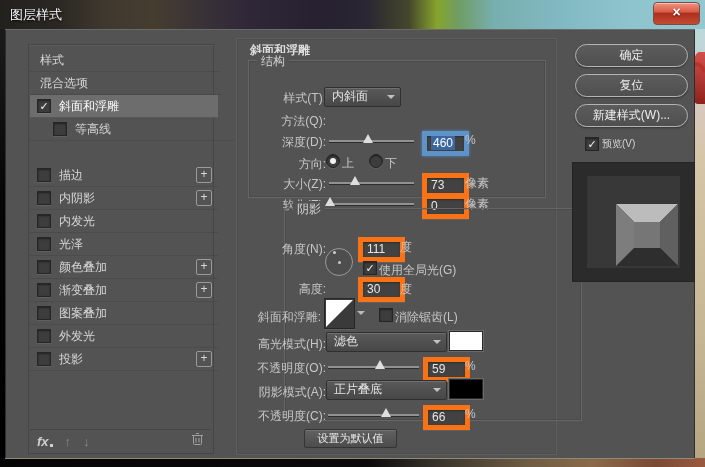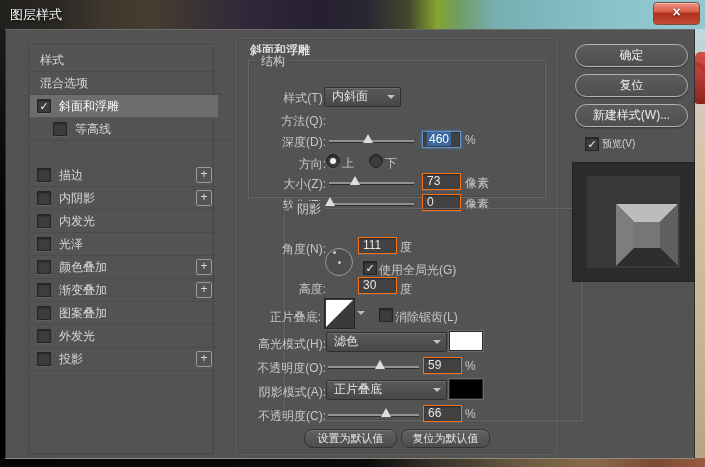--- a/index.html
+++ b/index.html
@@ -55,41 +55,41 @@
   .group{position:absolute;border:1px solid #666;box-shadow:inset 0 0 0 1px rgba(0,0,0,.10);}
   .g1{left:11px;top:21px;width:296px;height:136px;}
   .g2{left:11px;top:169px;width:296px;height:211px;margin-left:36px;}
   .gtitle{position:absolute;top:-8px;left:8px;background:#535353;padding:0 4px;font-size:12px;color:#d2d2d2;}
   .lbl{position:absolute;width:90px;text-align:right;font-size:12px;color:#c6c6c6;white-space:nowrap;}
   .unit{position:absolute;font-size:12px;color:#c6c6c6;}
   .dd{position:absolute;height:18px;background:linear-gradient(#5a5a5a,#474747);border:1px solid #303030;
     border-radius:2px;box-shadow:inset 0 1px 0 #6f6f6f;color:#e4e4e4;font-size:12px;line-height:17px;padding:0 16px 0 7px;}
   .dd-arrow{position:absolute;right:5px;top:7px;width:0;height:0;border-left:4px solid transparent;
     border-right:4px solid transparent;border-top:4px solid #c2c2c2;}
-  .inp{position:absolute;width:33px;height:15px;background:#424242;border:1px solid #f97316;color:#e6e6e6;
+  .inp{position:absolute;width:33px;height:15px;background:#424242;border:5px solid #f97316;color:#e6e6e6;
     font-size:12px;line-height:15px;padding-left:4px;box-shadow:inset 0 1px 2px rgba(0,0,0,.35),0 1px 0 rgba(255,255,255,.07);}
   .inp.focus{border-color:#5d93c9;box-shadow:0 0 3px #4f86c0,inset 0 1px 2px rgba(0,0,0,.3);}
   .selhl{background:#3b66a0;color:#fff;padding:0 2px;}
   .track{position:absolute;height:2px;background:#929292;box-shadow:0 1px 0 rgba(0,0,0,.45);}
   .thumb{position:absolute;width:0;height:0;border-left:5px solid transparent;border-right:5px solid transparent;
     border-bottom:9px solid #dedede;}
   .radio{position:absolute;width:12px;height:12px;border-radius:50%;background:#3d3d3d;border:1px solid #222;
     box-shadow:inset 0 1px 1px rgba(0,0,0,.5),0 1px 0 rgba(255,255,255,.08);}
   .radio.on::after{content:"";display:block;width:6px;height:6px;margin:3px;border-radius:50%;background:#f2f2f2;}
   .cbx2{position:absolute;width:12px;height:12px;background:#3d3d3d;border:1px solid #262626;
     box-shadow:inset 0 1px 2px rgba(0,0,0,.45);}
   .dial{position:absolute;width:26px;height:26px;border-radius:50%;border:1px solid #9a9a9a;background:#4e4e4e;}
   .dial::after{content:"";position:absolute;left:12px;top:12px;width:3px;height:3px;border-radius:50%;background:#c9c9c9;}
   .dial-dot{position:absolute;left:7px;top:2px;width:3px;height:3px;border-radius:50%;background:#cfcfcf;}
   .contour{position:absolute;width:29px;height:29px;background:#3a3a3a;border:1px solid #262626;box-shadow:0 1px 0 rgba(255,255,255,.07);}
   .contour-shape{position:absolute;inset:1px;background:#fff;clip-path:polygon(0 0,100% 0,0 100%);}
   .mini-arrow{position:absolute;width:0;height:0;border-left:4px solid transparent;border-right:4px solid transparent;border-top:4px solid #b8b8b8;}
   .swatch{position:absolute;width:32px;height:18px;border:1px solid #2a2a2a;box-shadow:0 0 0 1px #6a6a6a;}
   .fbtn{position:absolute;height:17px;background:linear-gradient(#616161,#4c4c4c);border:1px solid #343434;
-    border-radius:8px;color:#e8e8e8;font-size:11px;line-height:16px;text-align:center;box-shadow:inset 0 1px 0 #737373;}
+    border-radius:2px;color:#e8e8e8;font-size:11px;line-height:16px;text-align:center;box-shadow:inset 0 1px 0 #737373;}
   
   .pbtn{position:absolute;width:111px;height:21px;border:1px solid #b4b4b4;border-radius:12px;
     background:linear-gradient(#5c5c5c,#4f4f4f);color:#eeeeee;font-size:12px;text-align:center;line-height:21px;
     box-shadow:0 1px 2px rgba(0,0,0,.35);}
   .prev-label{position:absolute;font-size:10px;color:#d6d6d6;}
   .thumbnail{position:absolute;left:567px;top:133px;width:121px;height:118px;background:#2b2b2b;border:1px solid #232323;}
   .thumb-inner{position:absolute;left:14px;top:13px;width:93px;height:92px;background:#383838;}
   .bevel{position:absolute;left:29px;top:28px;width:62px;height:62px;background:#262626;}
   .bevel .f{position:absolute;inset:0;}
   .f-top{background:#bcbcbc;clip-path:polygon(0 0,100% 0,71% 29%,29% 29%);}
@@ -166,20 +166,37 @@
         <span class="slabel">图案叠加</span>
       </div>
       <div class="srow pad-cb" style="top:280px">
         <span class="cbx"></span>
         <span class="slabel">外发光</span>
       </div>
       <div class="srow pad-cb" style="top:303px">
         <span class="cbx"></span>
         <span class="slabel">投影</span>
         <span class="plusbtn">+</span>
+      </div>
+      <div class="s-toolbar">
+        <span class="fx">fx</span>
+        <span class="fx-caret"></span>
+        <span class="ud">↑</span>
+        <span class="ud">↓</span>
+        <span class="trash">
+          <svg width="13" height="14" viewBox="0 0 13 14">
+              <g fill="none" stroke="#a2a2a2" stroke-width="1">
+                <rect x="2.5" y="3.5" width="8" height="9" rx="1"></rect>
+                <line x1="1" y1="3.5" x2="12" y2="3.5"></line>
+                <line x1="5" y1="1.5" x2="8" y2="1.5"></line>
+                <line x1="5" y1="6" x2="5" y2="10.5"></line>
+                <line x1="8" y1="6" x2="8" y2="10.5"></line>
+              </g>
+            </svg>
+        </span>
       </div>
     </div>
 
     <div class="mainpanel">
       <div class="phead">斜面和浮雕</div>
 
       <div class="group g1">
         <span class="gtitle">结构</span>
       </div>
       <div class="lbl" style="left:-1px;top:51px">样式(T):</div>
@@ -218,21 +235,21 @@
         </div>
       <div class="inp" style="left:121px;top:198px">111</div>
       <div class="unit" style="left:163px;top:200px">度</div>
       <div class="cbx2" style="left:126px;top:222px">
           <i class="ck">✓</i>
         </div>
       <div class="unit" style="left:142px;top:223px">使用全局光(G)</div>
       <div class="lbl" style="left:-1px;top:242px">高度:</div>
       <div class="inp" style="left:121px;top:238px">30</div>
       <div class="unit" style="left:163px;top:242px">度</div>
-      <div class="lbl" style="left:-26px;top:270px;width:110px">正片叠底:</div>
+      <div class="lbl" style="left:-26px;top:270px;width:110px">斜面和浮雕:</div>
       <div class="contour" style="left:87px;top:259px">
           <span class="contour-shape"></span>
         </div>
       <div class="mini-arrow" style="left:120px;top:272px"></div>
       <div class="cbx2" style="left:142px;top:269px"></div>
       <div class="unit" style="left:158px;top:270px">消除锯齿(L)</div>
       <div class="lbl" style="left:-1px;top:297px">高光模式(H):</div>
       <div class="dd" style="left:89px;top:293px;width:96px">
         <span>滤色</span>
         <span class="dd-arrow"></span>
@@ -249,21 +266,20 @@
         <span class="dd-arrow"></span>
       </div>
       <div class="swatch" style="left:212px;top:340px;background:#000000"></div>
       <div class="lbl" style="left:-1px;top:369px">不透明度(C):</div>
       <div class="track" style="left:91px;top:375px;width:91px"></div>
       <div class="thumb" style="left:144px;top:369px"></div>
       <div class="inp" style="left:186px;top:366px">66</div>
       <div class="unit" style="left:228px;top:368px">%</div>
 
       <div class="fbtn" style="left:67px;top:390px;width:91px">设置为默认值</div>
-      <div class="fbtn" style="left:164px;top:390px;width:87px">复位为默认值</div>
     </div>
 
     <div class="pbtn" style="left:570px;top:15px">确定</div>
     <div class="pbtn" style="left:570px;top:45px">复位</div>
     <div class="pbtn" style="left:570px;top:75px">新建样式(W)...</div>
     <div class="cbx2" style="left:580px;top:108px">
         <i class="ck">✓</i>
       </div>
     <div class="prev-label" style="left:597px;top:108px">预览(V)</div>
     <div class="thumbnail">

